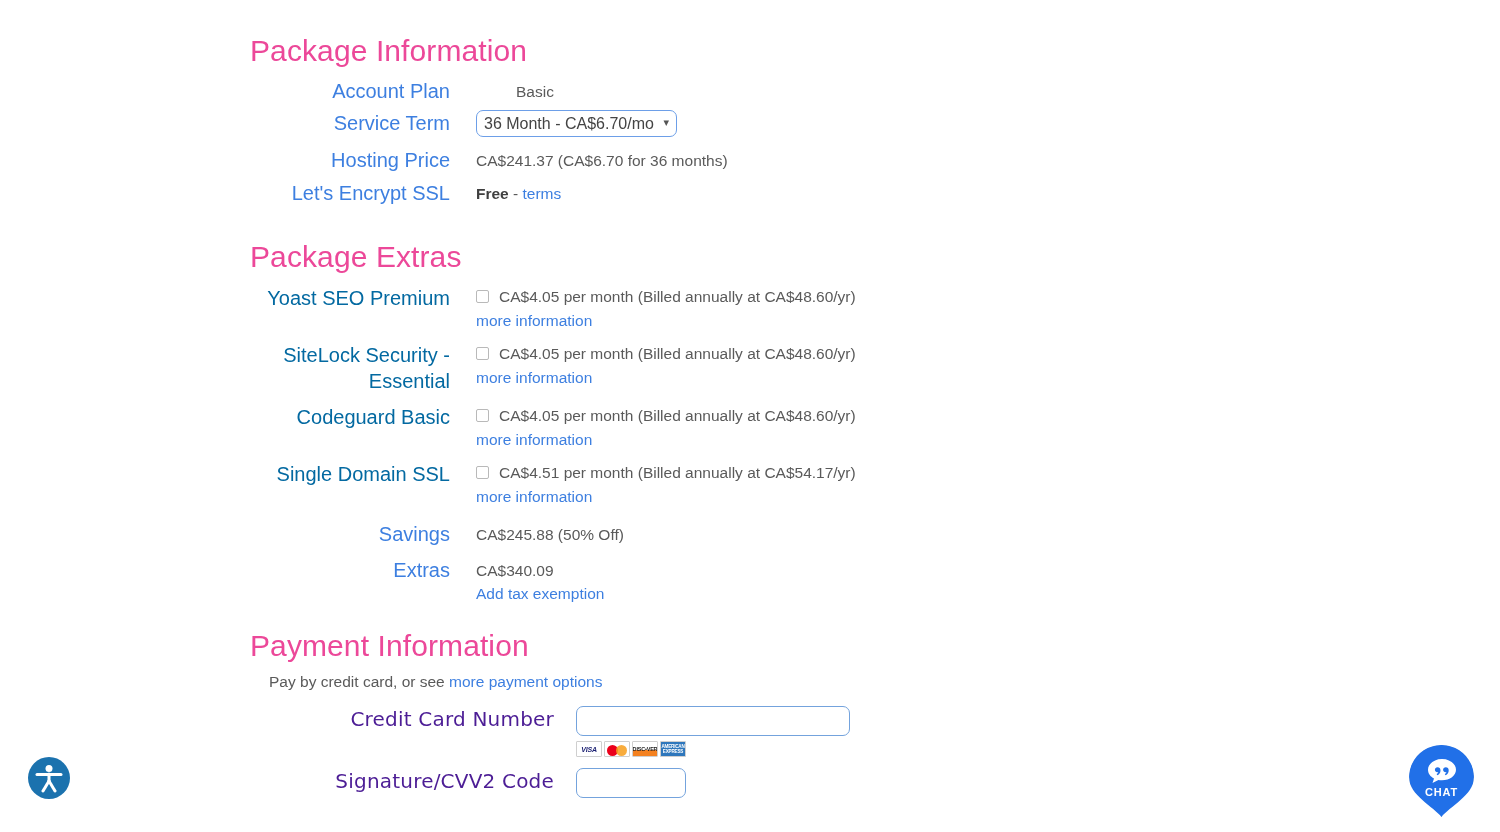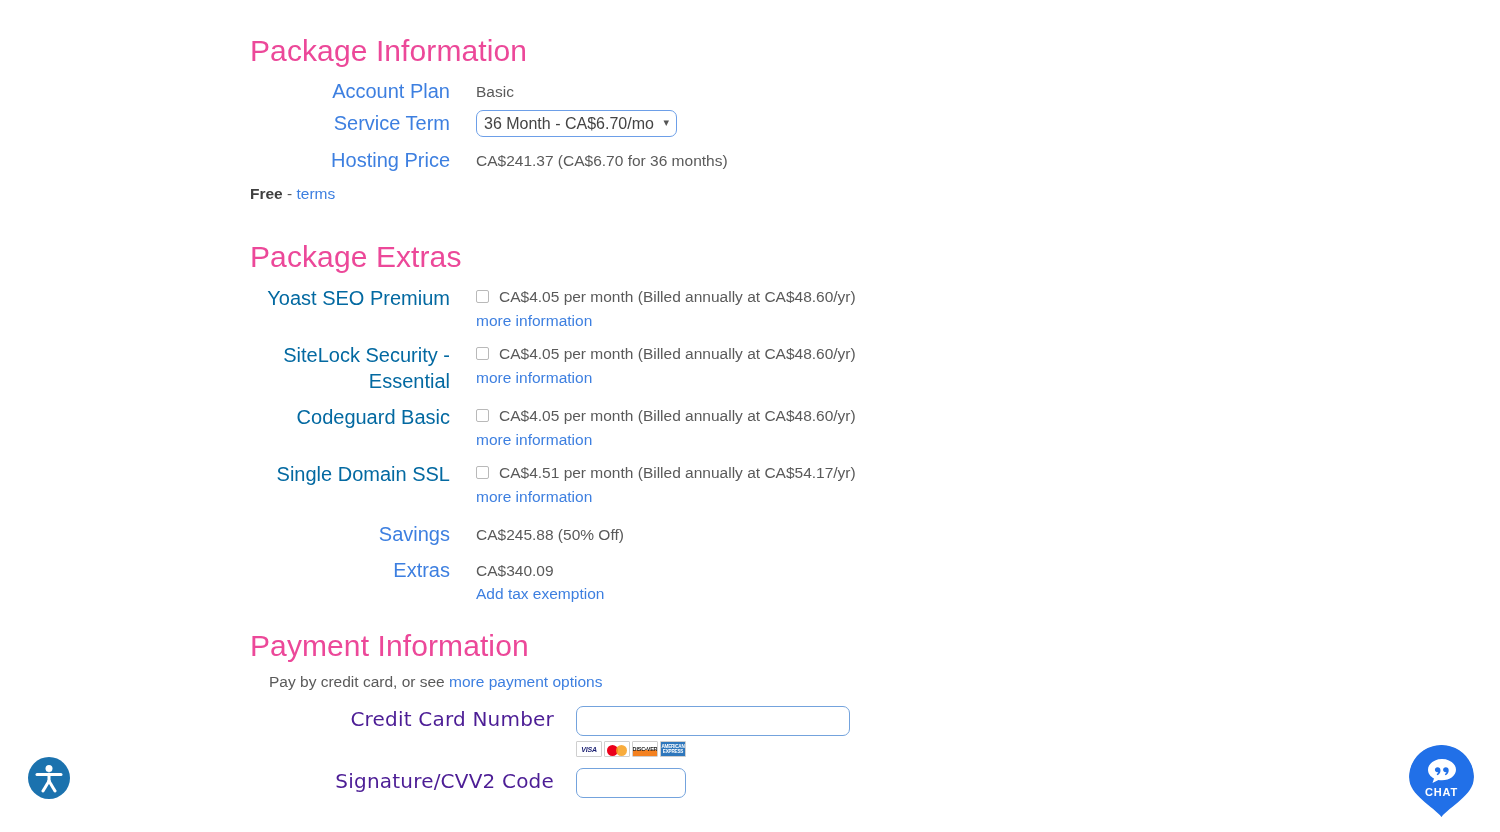--- a/index.html
+++ b/index.html
@@ -245,21 +245,21 @@
 </style>
 </head>
 <body>
 
 <div id="page">
 
   <div class="section" style="left:250px; top:34px; width:740px;">
 
     <div class="section-title">Package Information</div>
 
-    <div class="row" style="margin-top:10px;">
+    <div class="row" style="margin-top:10px;gap:40px;">
       <div class="row-label">Account Plan</div>
       <div class="row-value">Basic</div>
     </div>
 
     <div class="row" style="margin-top:6px;">
       <div class="row-label">Service Term</div>
       <div class="row-value" style="padding-top:0;">
         <span class="select-wrap">
           <select class="term-select">
             <option>36 Month - CA$6.70/mo</option>
@@ -268,20 +268,21 @@
         </span>
       </div>
     </div>
 
     <div class="row" style="margin-top:10px;">
       <div class="row-label">Hosting Price</div>
       <div class="row-value">CA$241.37 (CA$6.70 for 36 months)</div>
     </div>
 
     <div class="row" style="margin-top:7px;">
+      <div class="row-label">Let's Encrypt SSL</div>
       <div class="row-value">
         <span class="val-strong">Free</span><span> - </span><a class="link">terms</a>
       </div>
     </div>
   </div>
 
   <div class="section" style="left:250px; top:240px; width:740px;">
 
     <div class="section-title">Package Extras</div>
 

